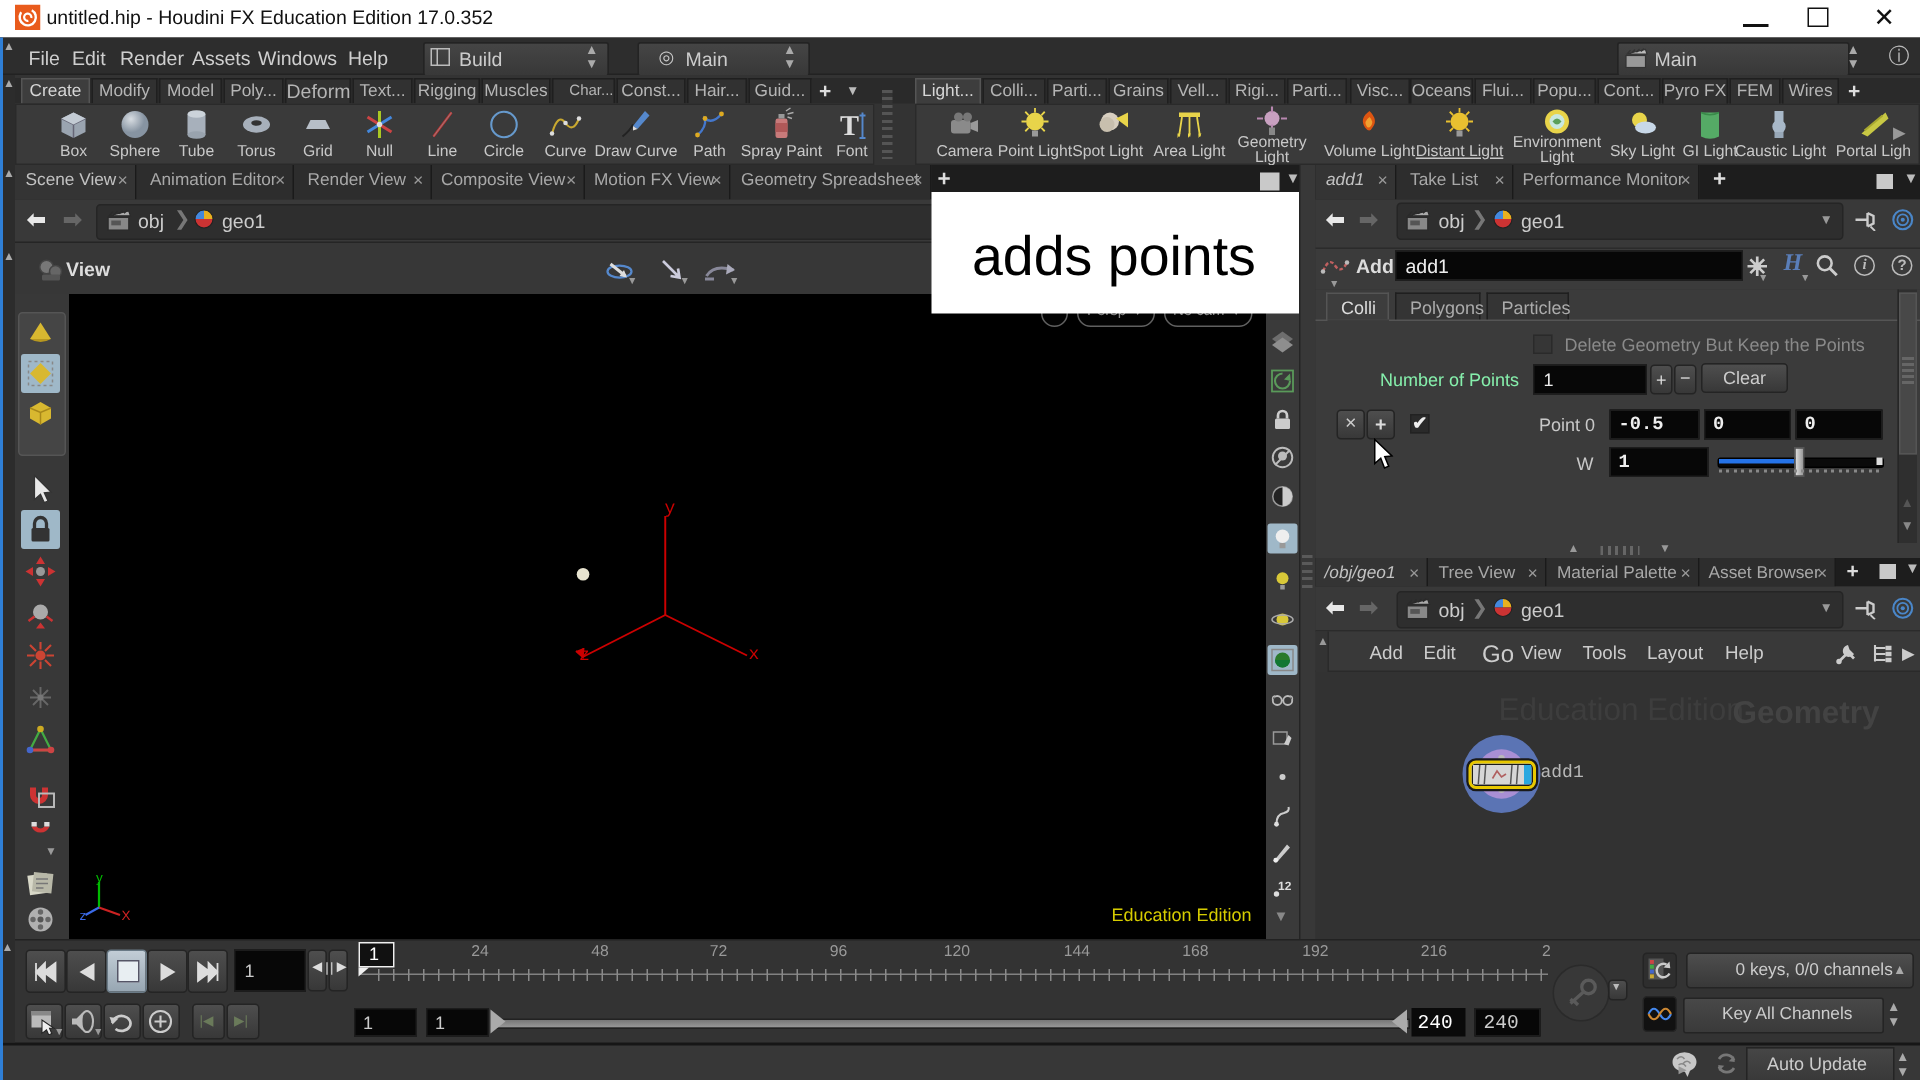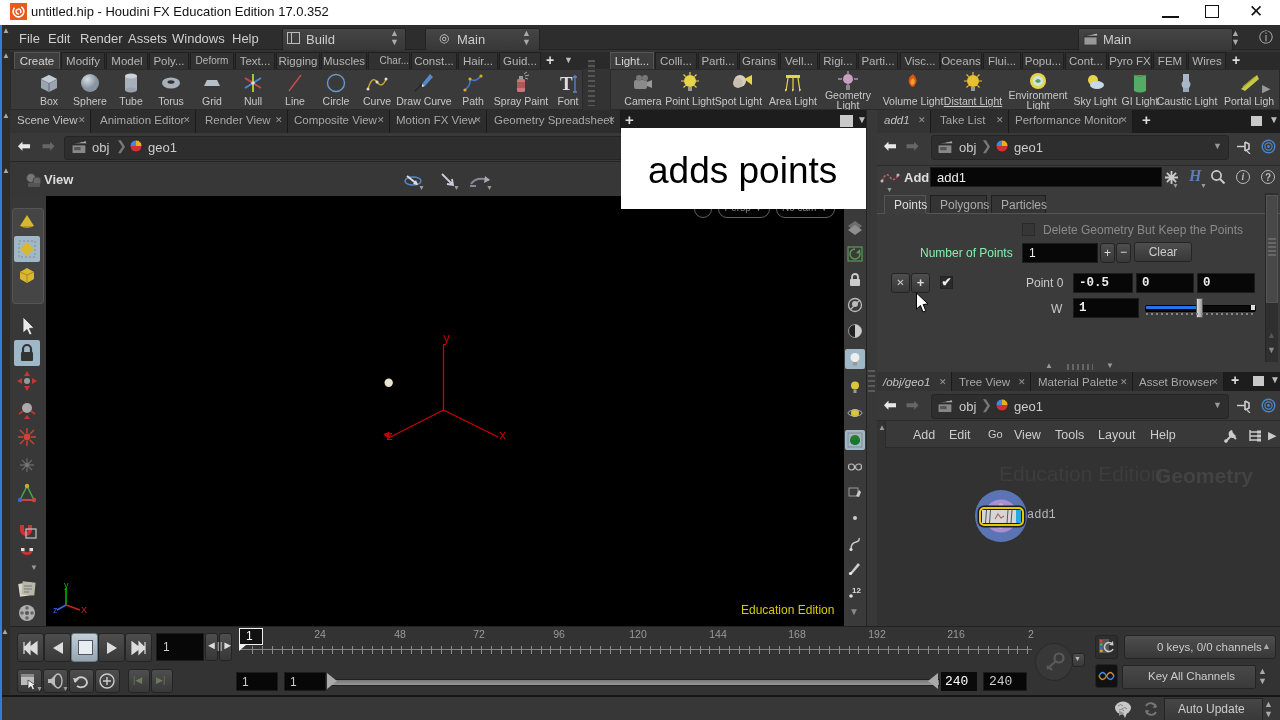--- a/index.html
+++ b/index.html
@@ -57,21 +57,21 @@
 <div class="txt" style="left:1231px;top:29px;font-size:9px;color:#aaa;line-height:9px;">▲<br>▼</div>
 <div class="txt" style="left:1259px;top:29px;font-size:14px;color:#bbb;">ⓘ</div>
 
 <div class="abs" style="left:0;top:50px;width:1280px;height:60px;background:#333;"></div>
 <div class="abs" style="left:10px;top:52px;width:1270px;height:17px;background:#2a2a2a;"></div>
 
 <div class="tab" style="left:14px;top:52px;width:46px;height:17px;background:#3d3d3d;border-color:#555;color:#d6d6d6;line-height:16px;text-align:center;font-size:11.5px;">Create</div>
     <div class="tab" style="left:61px;top:52px;width:44px;height:17px;background:#313131;border-color:#1f1f1f;color:#b5b5b5;line-height:16px;text-align:center;font-size:11.5px;">Modify</div>
     <div class="tab" style="left:106px;top:52px;width:42px;height:17px;background:#313131;border-color:#1f1f1f;color:#b5b5b5;line-height:16px;text-align:center;font-size:11.5px;">Model</div>
     <div class="tab" style="left:149px;top:52px;width:40px;height:17px;background:#313131;border-color:#1f1f1f;color:#b5b5b5;line-height:16px;text-align:center;font-size:11.5px;">Poly...</div>
-    <div class="tab" style="left:190px;top:52px;width:44px;height:17px;background:#313131;border-color:#1f1f1f;color:#b5b5b5;line-height:16px;text-align:center;font-size:10px;">Deform</div>
+    <div class="tab" style="left:190px;top:52px;width:44px;height:17px;background:#313131;border-color:#1f1f1f;color:#b5b5b5;line-height:16px;text-align:center;font-size:13px;">Deform</div>
     <div class="tab" style="left:235px;top:52px;width:40px;height:17px;background:#313131;border-color:#1f1f1f;color:#b5b5b5;line-height:16px;text-align:center;font-size:11.5px;">Text...</div>
     <div class="tab" style="left:276px;top:52px;width:44px;height:17px;background:#313131;border-color:#1f1f1f;color:#b5b5b5;line-height:16px;text-align:center;font-size:11.5px;">Rigging</div>
     <div class="tab" style="left:321px;top:52px;width:46px;height:17px;background:#313131;border-color:#1f1f1f;color:#b5b5b5;line-height:16px;text-align:center;font-size:11.5px;">Muscles</div>
     <div class="tab" style="left:368px;top:52px;width:42px;height:17px;background:#313131;border-color:#1f1f1f;color:#b5b5b5;line-height:16px;text-align:right;font-size:10px;">Char...</div>
     <div class="tab" style="left:411px;top:52px;width:46px;height:17px;background:#313131;border-color:#1f1f1f;color:#b5b5b5;line-height:16px;text-align:center;font-size:11.5px;">Const...</div>
     <div class="tab" style="left:458px;top:52px;width:40px;height:17px;background:#313131;border-color:#1f1f1f;color:#b5b5b5;line-height:16px;text-align:center;font-size:11.5px;">Hair...</div>
     <div class="tab" style="left:499px;top:52px;width:42px;height:17px;background:#313131;border-color:#1f1f1f;color:#b5b5b5;line-height:16px;text-align:center;font-size:11.5px;">Guid...</div>
     <div class="txt" style="left:546px;top:52px;font-size:14px;color:#ddd;font-weight:bold;">+</div>
     <div class="txt" style="left:564px;top:55px;font-size:9px;color:#bbb;">▼</div>
 
@@ -672,21 +672,21 @@
 <div class="txt" style="left:1189px;top:167px;font-size:16px;font-weight:bold;color:#5a7eb8;font-style:italic;font-family:'Liberation Serif',serif;">H</div>
 <div class="txt" style="left:1200px;top:182px;font-size:7px;color:#999;">▼</div>
 <svg class="abs" style="left:1210px;top:169px" width="16" height="16" viewBox="0 0 16 16">
       <circle cx="6.5" cy="6.5" r="4.6" fill="none" stroke="#ccc" stroke-width="1.7"></circle>
       <path d="M10 10 L14.5 14.5" stroke="#ccc" stroke-width="2"></path>
     </svg>
 <div class="abs" style="left:1236px;top:170px;width:14px;height:14px;border-radius:50%;border:1.4px solid #bbb;box-sizing:border-box;color:#bbb;font-size:10px;text-align:center;line-height:12px;font-style:italic;font-family:'Liberation Serif',serif;font-weight:bold;">i</div>
 <div class="abs" style="left:1261px;top:170px;width:14px;height:14px;border-radius:50%;border:1.4px solid #bbb;box-sizing:border-box;color:#bbb;font-size:10px;text-align:center;line-height:13px;font-weight:bold;">?</div>
 
 <div class="abs" style="left:877px;top:193px;width:403px;height:169px;background:#3b3b3b;"></div>
-<div class="tab" style="left:884px;top:195px;width:42px;height:19px;background:#3d3d3d;border-color:#555;line-height:18px;padding-left:9px;color:#ddd;">Points</div>
+<div class="tab" style="left:884px;top:195px;width:42px;height:19px;background:#3d3d3d;border-color:#555;line-height:18px;padding-left:9px;color:#ddd;">Colli</div>
 <div class="tab" style="left:930px;top:195px;width:57px;height:19px;background:#343434;line-height:18px;padding-left:9px;">Polygons</div>
 <div class="tab" style="left:991px;top:195px;width:55px;height:19px;background:#343434;line-height:18px;padding-left:9px;">Particles</div>
 <div class="abs" style="left:877px;top:213px;width:403px;height:1px;background:#555;"></div>
 <div class="abs" style="left:885px;top:213px;width:41px;height:1px;background:#3d3d3d;"></div>
 
 <div class="abs" style="left:1022px;top:223px;width:13px;height:13px;background:#363636;border:1px solid #2a2a2a;box-sizing:border-box;"></div>
 <div class="txt" style="left:1043px;top:223px;font-size:12px;color:#8a8a8a;">Delete Geometry But Keep the Points</div>
 <div class="txt" style="left:920px;top:246px;font-size:12px;color:#86efac;">Number of Points</div>
 <div class="fld" style="left:1022px;top:243px;width:76px;height:20px;"></div>
 <div class="txt" style="left:1029px;top:246px;font-size:12px;color:#eee;">1</div>
@@ -772,21 +772,21 @@
       <circle cx="7.5" cy="7.5" r="6.3" fill="none" stroke="#4a86c8" stroke-width="1.4"></circle>
       <circle cx="7.5" cy="7.5" r="3.6" fill="none" stroke="#4a86c8" stroke-width="1.2"></circle>
       <circle cx="7.5" cy="7.5" r="1.4" fill="#4a86c8"></circle>
     </svg>
 
 <div class="abs" style="left:877px;top:421px;width:403px;height:27px;background:#393939;border-bottom:1px solid #2a2a2a;box-sizing:border-box;"></div>
 <div class="abs" style="left:877px;top:421px;width:9px;height:27px;background:#333;border-right:1px solid #2a2a2a;box-sizing:border-box;"></div>
 <div class="txt" style="left:878px;top:423px;font-size:8px;color:#999;">▲</div>
 <div class="txt" style="left:913px;top:428px;font-size:12.5px;color:#ccc;">Add</div>
     <div class="txt" style="left:949px;top:428px;font-size:12.5px;color:#ccc;">Edit</div>
-    <div class="txt" style="left:988px;top:428px;font-size:11px;color:#ccc;">Go</div>
+    <div class="txt" style="left:988px;top:428px;font-size:16px;color:#ccc;">Go</div>
     <div class="txt" style="left:1014px;top:428px;font-size:12.5px;color:#ccc;">View</div>
     <div class="txt" style="left:1055px;top:428px;font-size:12.5px;color:#ccc;">Tools</div>
     <div class="txt" style="left:1098px;top:428px;font-size:12.5px;color:#ccc;">Layout</div>
     <div class="txt" style="left:1150px;top:428px;font-size:12.5px;color:#ccc;">Help</div>
 <svg class="abs" style="left:1222px;top:428px" width="18" height="16" viewBox="0 0 18 16">
       <path d="M3 14 L10 7 M8 5 L14 11" stroke="#ccc" stroke-width="1.8"></path>
       <path d="M10 2 a4 4 0 1 0 4 6 l-3-3 z" fill="#ccc"></path>
       <circle cx="4" cy="13" r="1.8" fill="#ccc"></circle>
     </svg>
 <svg class="abs" style="left:1248px;top:428px" width="14" height="15" viewBox="0 0 14 15">

